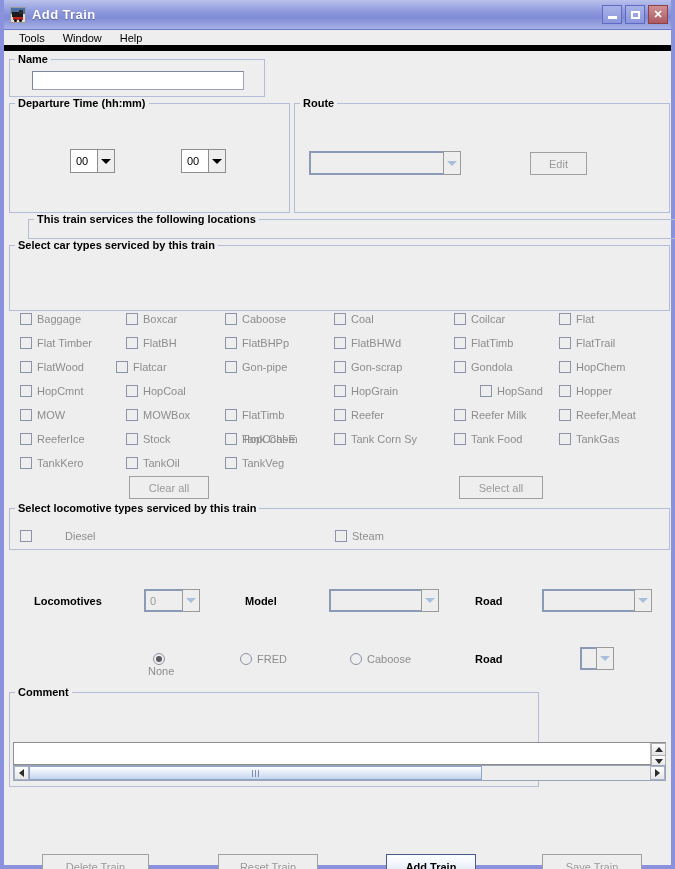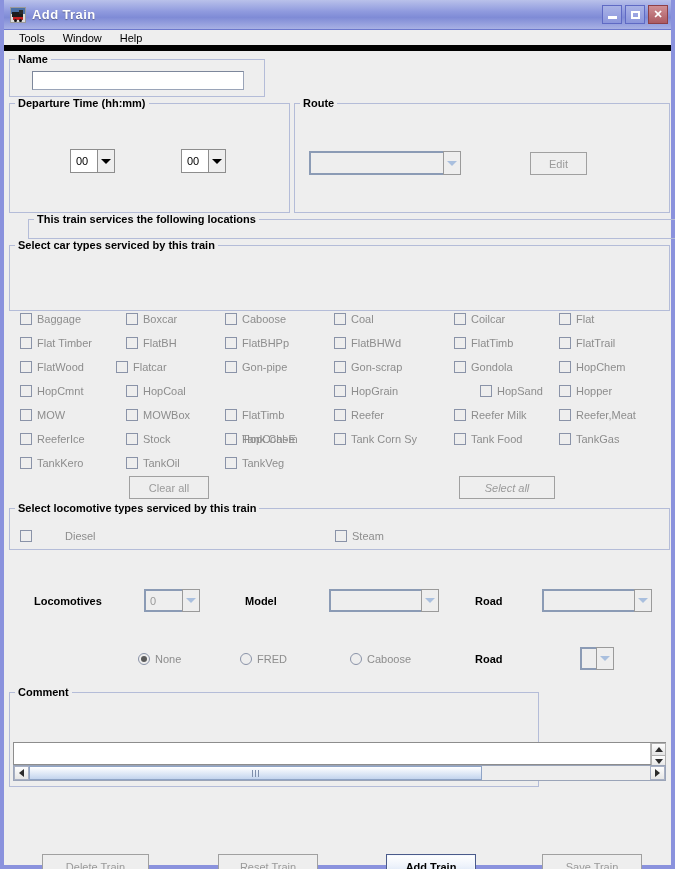--- a/index.html
+++ b/index.html
@@ -568,21 +568,21 @@
     <div class="cb" style="left:555px; top:358px;">
         <span class="box"></span>
         <span>Reefer,Meat</span>
       </div>
     <div class="cb" style="left:555px; top:382px;">
         <span class="box"></span>
         <span>TankGas</span>
       </div>
 
     <div class="btn" style="left:125px; top:425px; width:80px; height:23px;">Clear all</div>
-    <div class="btn" style="left:455px; top:425px; width:96px; height:23px;font-style:italic;">Select all</div>
+    <div class="btn" style="left:455px; top:425px; width:84px; height:23px;">Select all</div>
 
     <div class="group" style="left:5px; top:457px; width:661px; height:42px;">
       <div class="legend">Select locomotive types serviced by this train</div>
     </div>
     <div class="cb" style="left:16px; top:479px;gap:28px;">
       <span class="box"></span>
       <span>Diesel</span>
     </div>
     <div class="cb" style="left:323px; top:479px;margin-left:8px;">
       <span class="box"></span>
@@ -607,21 +607,21 @@
     </div>
 
     <div class="lbl" style="left:471px; top:544px;">Road</div>
     <div class="combo disabled" style="left:538px; top:538px; width:110px; height:23px;">
       <div class="field"></div>
       <div class="arrowbtn">
           <div class="tri"></div>
         </div>
     </div>
 
-    <div class="rb checked" style="left:134px; top:602px;">
+    <div class="rb checked" style="left:144px; top:602px;flex-direction:column;">
       <span class="circ"></span>
       <span>None</span>
     </div>
     <div class="rb" style="left:236px; top:602px;">
       <span class="circ"></span>
       <span>FRED</span>
     </div>
     <div class="rb" style="left:346px; top:602px;">
       <span class="circ"></span>
       <span>Caboose</span>

